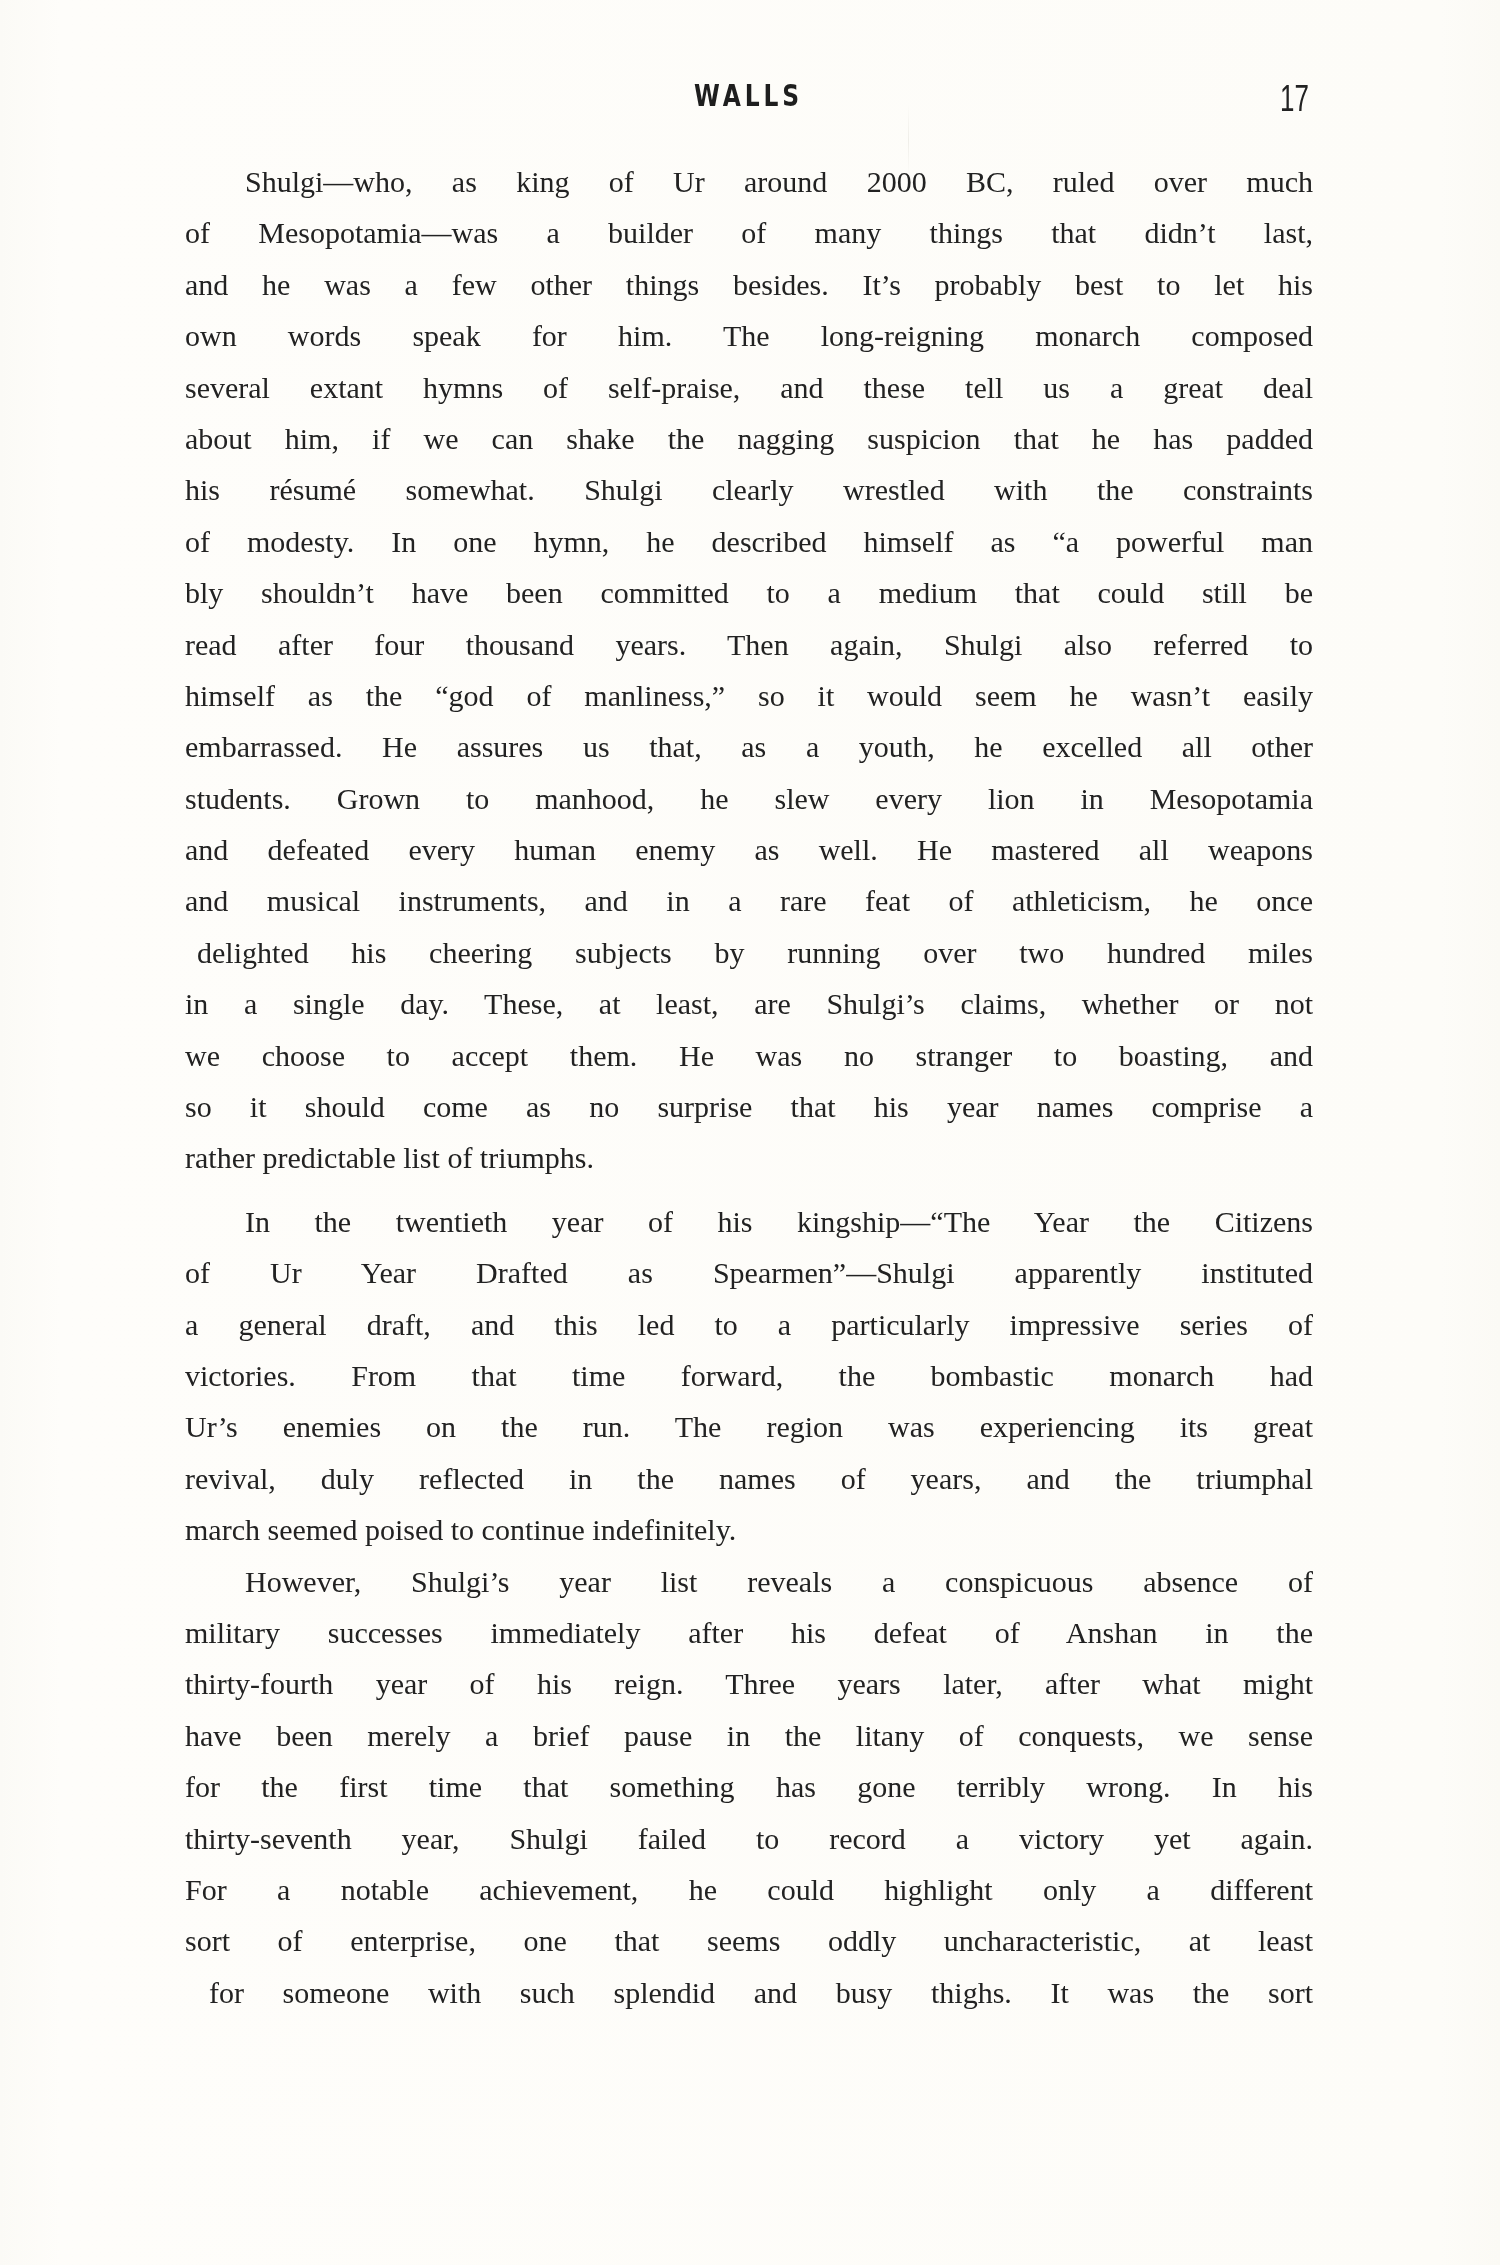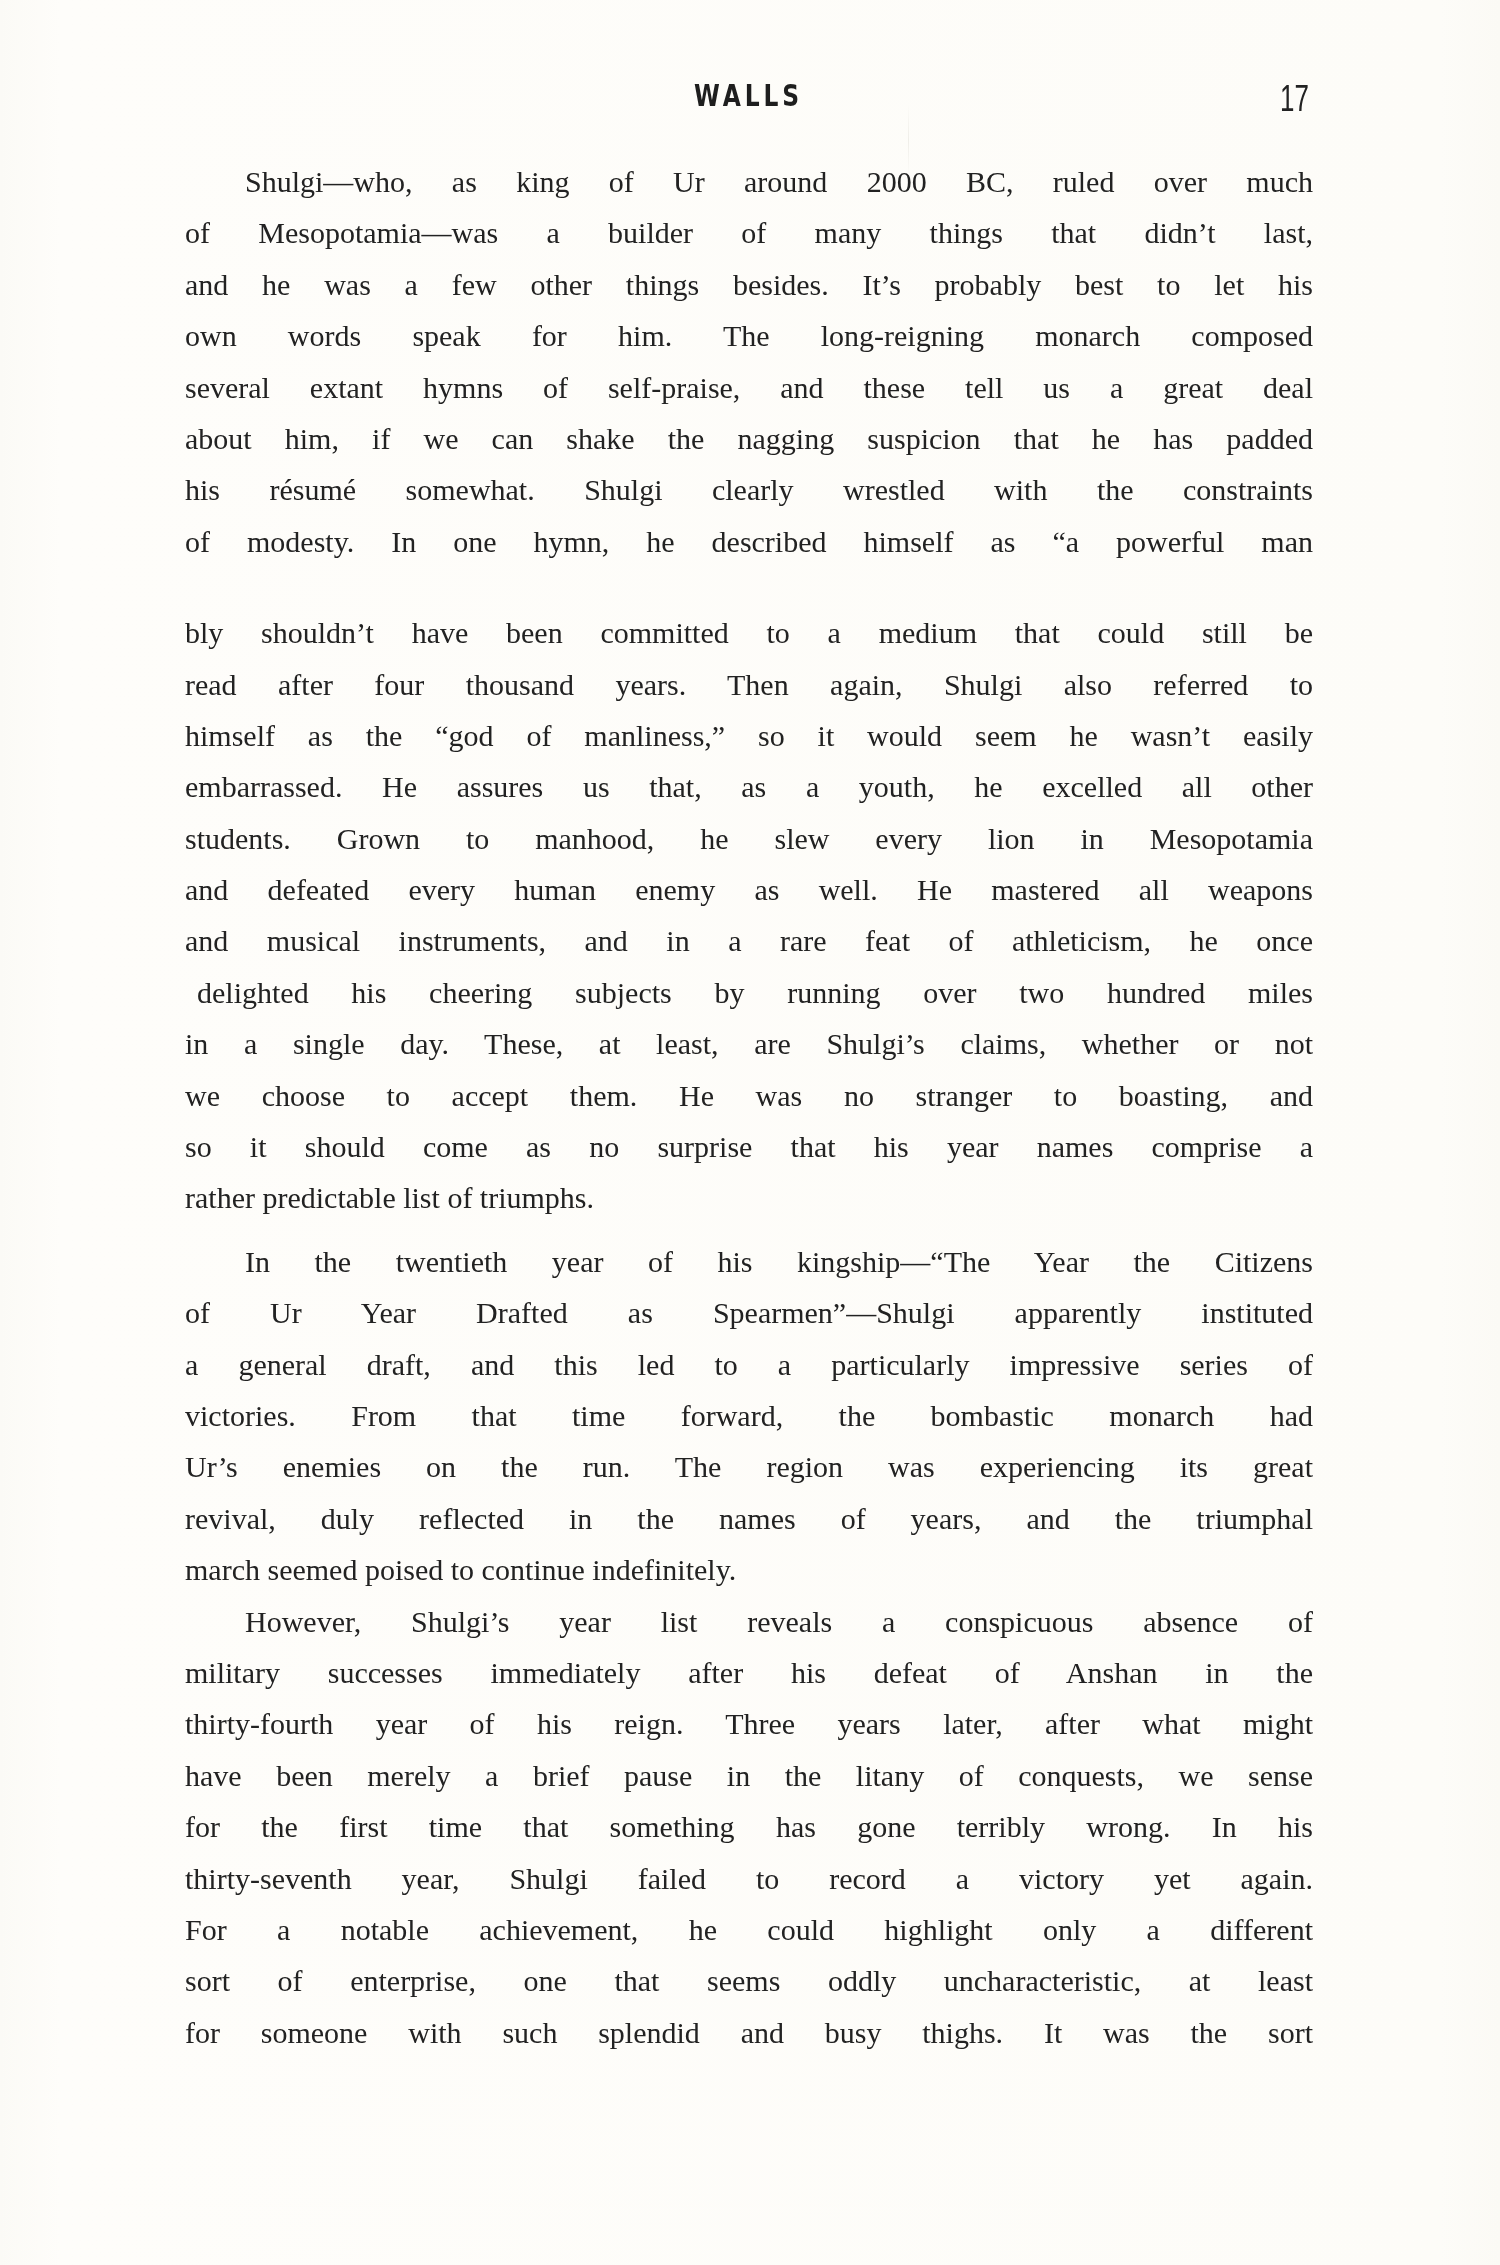--- a/index.html
+++ b/index.html
@@ -89,21 +89,21 @@
   <div class="body-text">
 
     <span class="line indent" style="white-space: normal;">Shulgi—who, as king of Ur around 2000 BC, ruled over much</span>
     <span class="line" style="white-space: normal;">of Mesopotamia—was a builder of many things that didn’t last,</span>
     <span class="line" style="white-space: normal;">and he was a few other things besides. It’s probably best to let his</span>
     <span class="line" style="white-space: normal;">own words speak for him. The long-reigning monarch composed</span>
     <span class="line" style="white-space: normal;">several extant hymns of self-praise, and these tell us a great deal</span>
     <span class="line" style="white-space: normal;">about him, if we can shake the nagging suspicion that he has padded</span>
     <span class="line" style="white-space: normal;">his résumé somewhat. Shulgi clearly wrestled with the constraints</span>
     <span class="line" style="white-space: normal;">of modesty. In one hymn, he described himself as “a powerful man</span>
-    <span class="line" style="white-space: normal; margin-top: 40px;">bly shouldn’t have been committed to a medium that could still be</span>
+    <span class="line" style="white-space: normal;">bly shouldn’t have been committed to a medium that could still be</span>
     <span class="line" style="white-space: normal;">read after four thousand years. Then again, Shulgi also referred to</span>
     <span class="line" style="white-space: normal;">himself as the “god of manliness,” so it would seem he wasn’t easily</span>
     <span class="line" style="white-space: normal;">embarrassed. He assures us that, as a youth, he excelled all other</span>
     <span class="line" style="white-space: normal;">students. Grown to manhood, he slew every lion in Mesopotamia</span>
     <span class="line" style="white-space: normal;">and defeated every human enemy as well. He mastered all weapons</span>
     <span class="line" style="white-space: normal;">and musical instruments, and in a rare feat of athleticism, he once</span>
     <span class="line" style="white-space: normal; margin-left: 12px;">delighted his cheering subjects by running over two hundred miles</span>
     <span class="line" style="white-space: normal;">in a single day. These, at least, are Shulgi’s claims, whether or not</span>
     <span class="line" style="white-space: normal;">we choose to accept them. He was no stranger to boasting, and</span>
     <span class="line" style="white-space: normal;">so it should come as no surprise that his year names comprise a</span>
@@ -118,15 +118,15 @@
     <span class="line last" style="white-space: normal;">march seemed poised to continue indefinitely.</span>
 
     <span class="line indent" style="white-space: normal;">However, Shulgi’s year list reveals a conspicuous absence of</span>
     <span class="line" style="white-space: normal;">military successes immediately after his defeat of Anshan in the</span>
     <span class="line" style="white-space: normal;">thirty-fourth year of his reign. Three years later, after what might</span>
     <span class="line" style="white-space: normal;">have been merely a brief pause in the litany of conquests, we sense</span>
     <span class="line" style="white-space: normal;">for the first time that something has gone terribly wrong. In his</span>
     <span class="line" style="white-space: normal;">thirty-seventh year, Shulgi failed to record a victory yet again.</span>
     <span class="line" style="white-space: normal;">For a notable achievement, he could highlight only a different</span>
     <span class="line" style="white-space: normal;">sort of enterprise, one that seems oddly uncharacteristic, at least</span>
-    <span class="line" style="white-space: normal;">for someone with such splendid and busy thighs. It was the sort</span>
+    <span class="line" style="white-space: normal; margin-left: 24px;">for someone with such splendid and busy thighs. It was the sort</span>
   </div>
 </div>
 
 </body></html>

